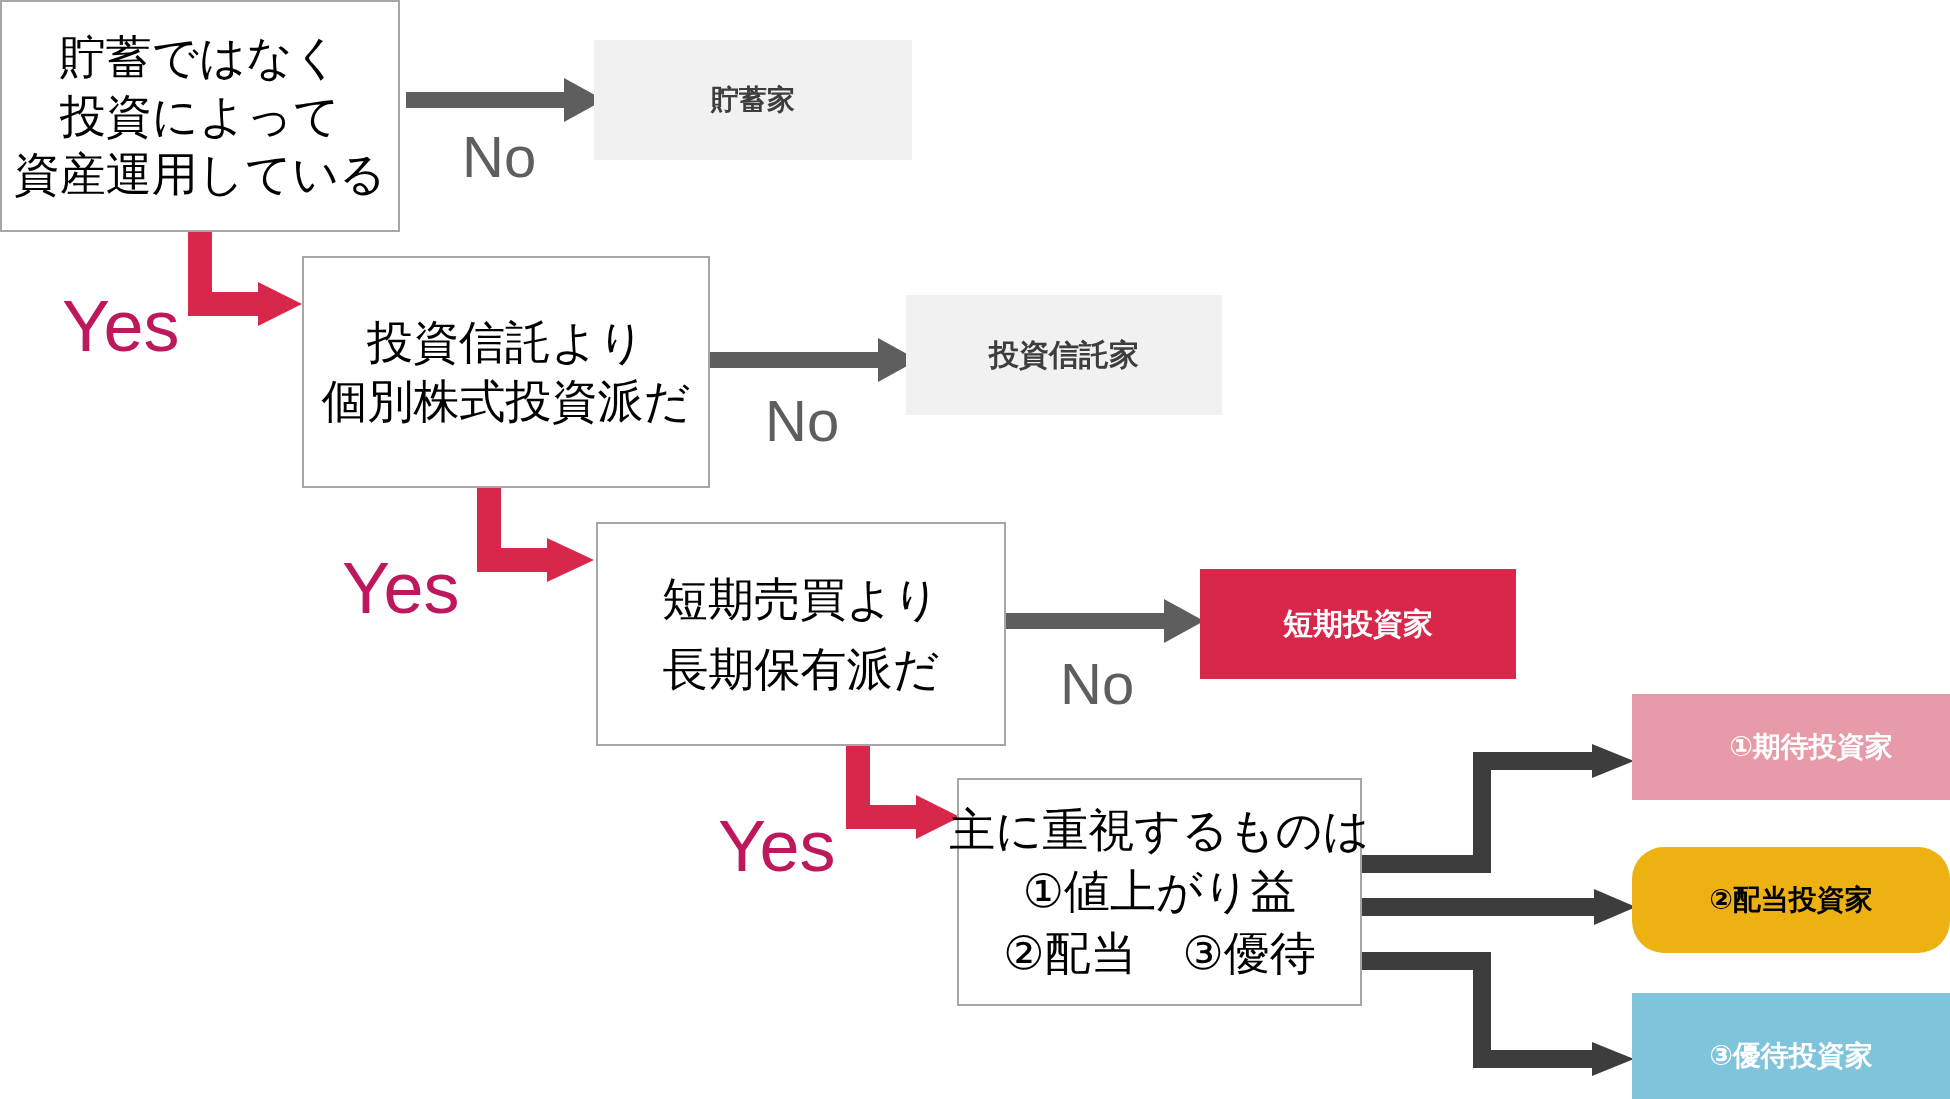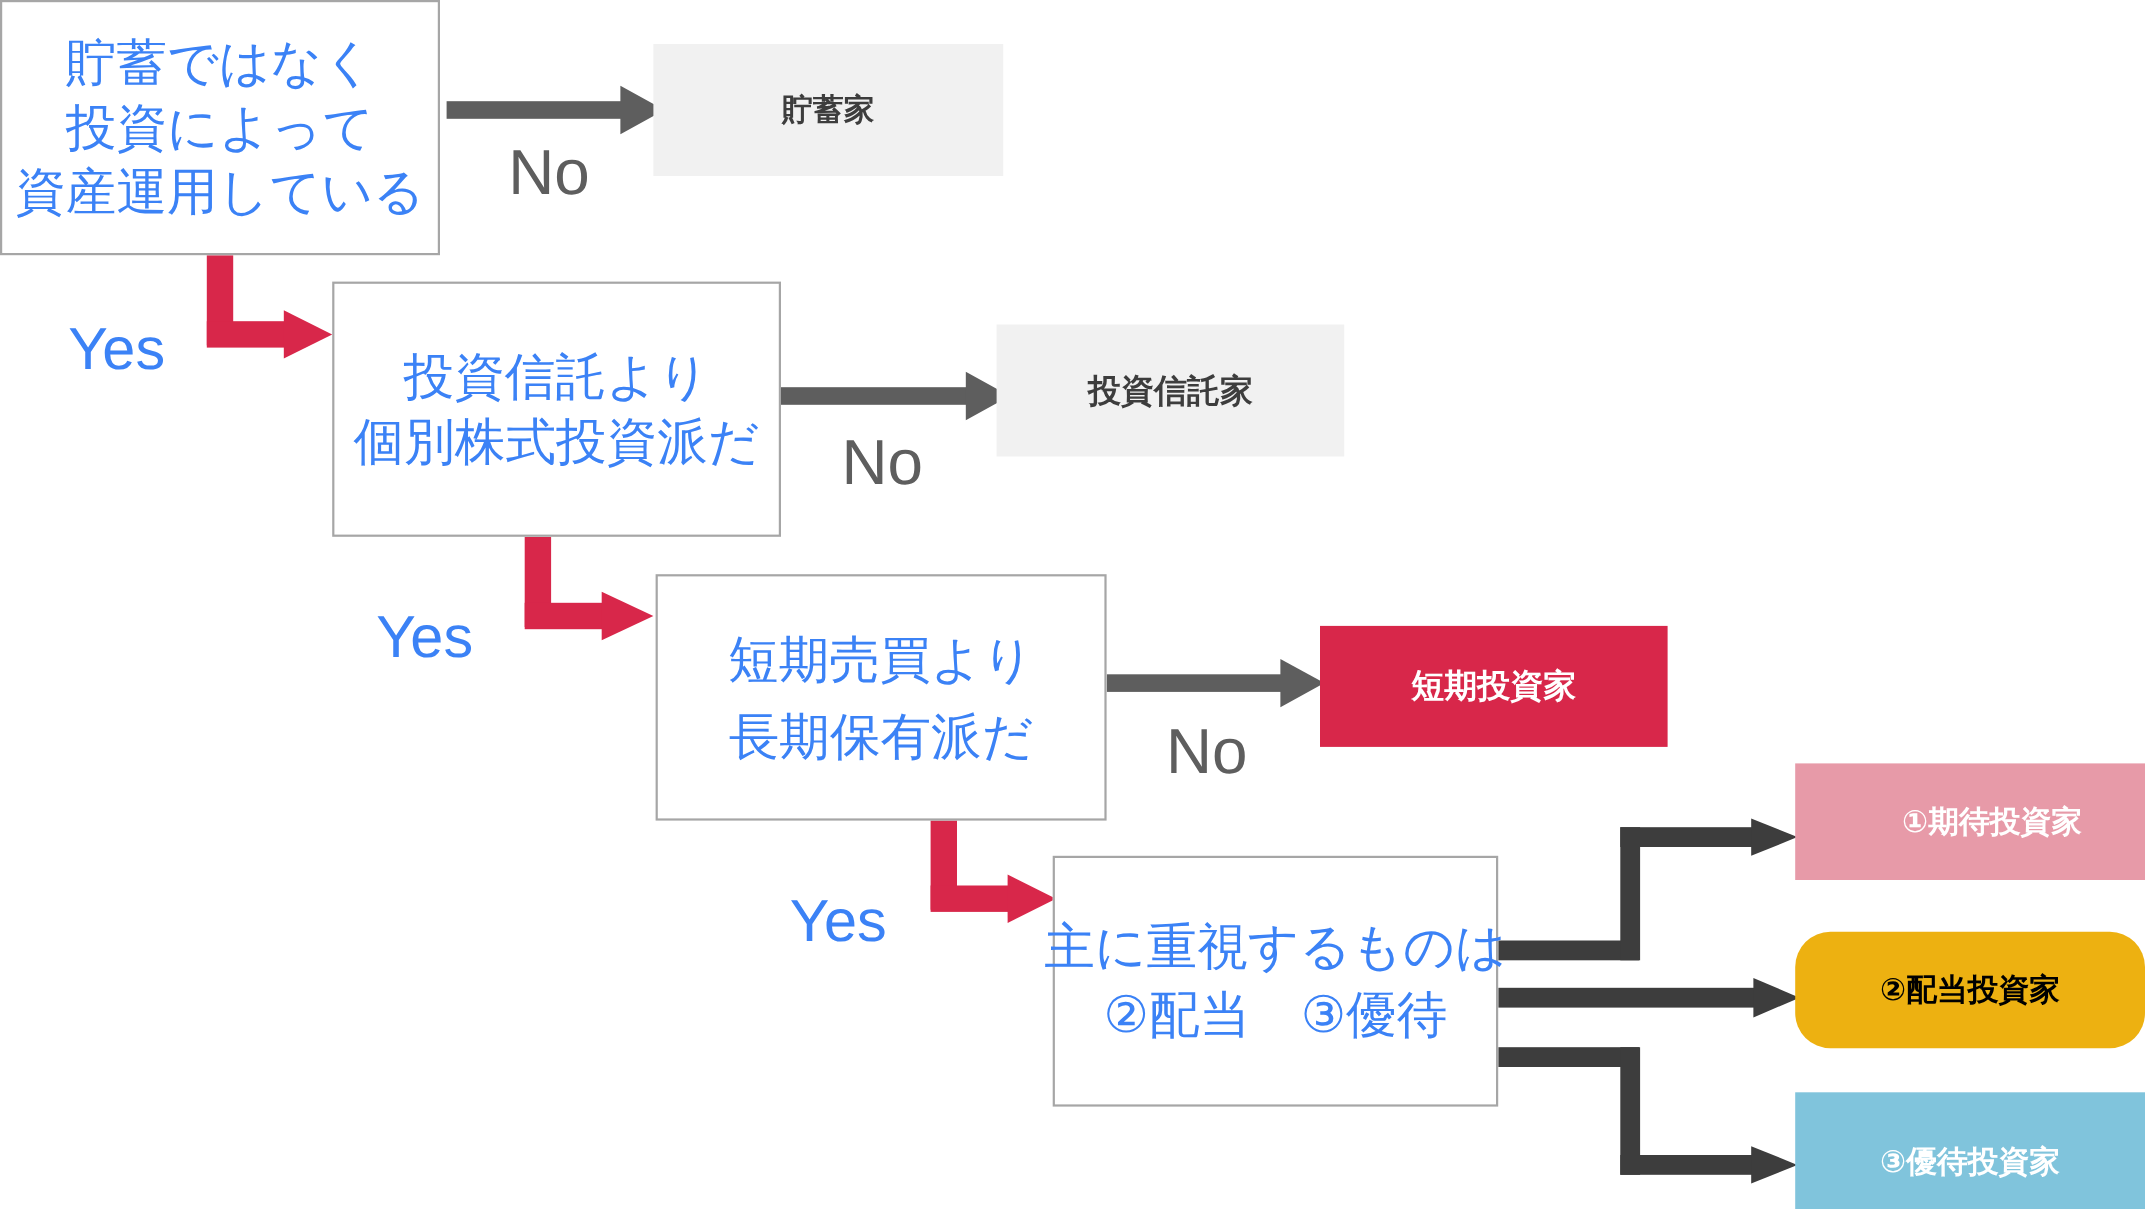--- a/index.html
+++ b/index.html
@@ -21,21 +21,21 @@
   
   .decision {
     position: absolute;
     box-sizing: border-box;
     background: #ffffff;
     border: 2px solid #a6a6a6;
     display: flex;
     flex-direction: column;
     align-items: center;
     justify-content: center;
-    color: #3b82f6;
+    color: #000000;
     font-weight: 400;
     line-height: 1.28;
     text-align: center;
     white-space: nowrap;
   }
   .decision .ln { display: block; }
 
   
   .result {
     position: absolute;
@@ -53,21 +53,21 @@
   .result.blue  { background: #80c4dc; color: #ffffff; font-weight: 700; }
 
   
   .edge-label {
     position: absolute;
     font-weight: 400;
     line-height: 1;
     white-space: nowrap;
   }
   .edge-label.no  { color: #5e5e5e; font-size: 58px; }
-  .edge-label.yes { color: #3b82f6; font-size: 54px; }
+  .edge-label.yes { color: #be185d; font-size: 72px; }
 
   
   .arrow-layer {
     position: absolute;
     left: 0; top: 0;
     width: 1950px;
     height: 1099px;
     pointer-events: none;
   }
 </style>
@@ -142,20 +142,21 @@
     <span class="ln">個別株式投資派だ</span>
   </div>
 
   <div class="decision" style="left:596px; top:522px; width:410px; height:224px; font-size:46px; justify-content:space-around; padding:40px 0;">
     <span class="ln">短期売買より</span>
     <span class="ln">長期保有派だ</span>
   </div>
 
   <div class="decision" style="left:957px; top:778px; width:405px; height:228px; font-size:46px; line-height:1.34;">
     <span class="ln">主に重視するものは</span>
+    <span class="ln">①値上がり益</span>
     <span class="ln">②配当　③優待</span>
   </div>
 
   <div class="result gray" style="left:594px; top:40px; width:318px; height:120px; font-size:28px;">
     <span>貯蓄家</span>
   </div>
 
   <div class="result gray" style="left:906px; top:295px; width:316px; height:120px; font-size:30px;">
     <span>投資信託家</span>
   </div>

